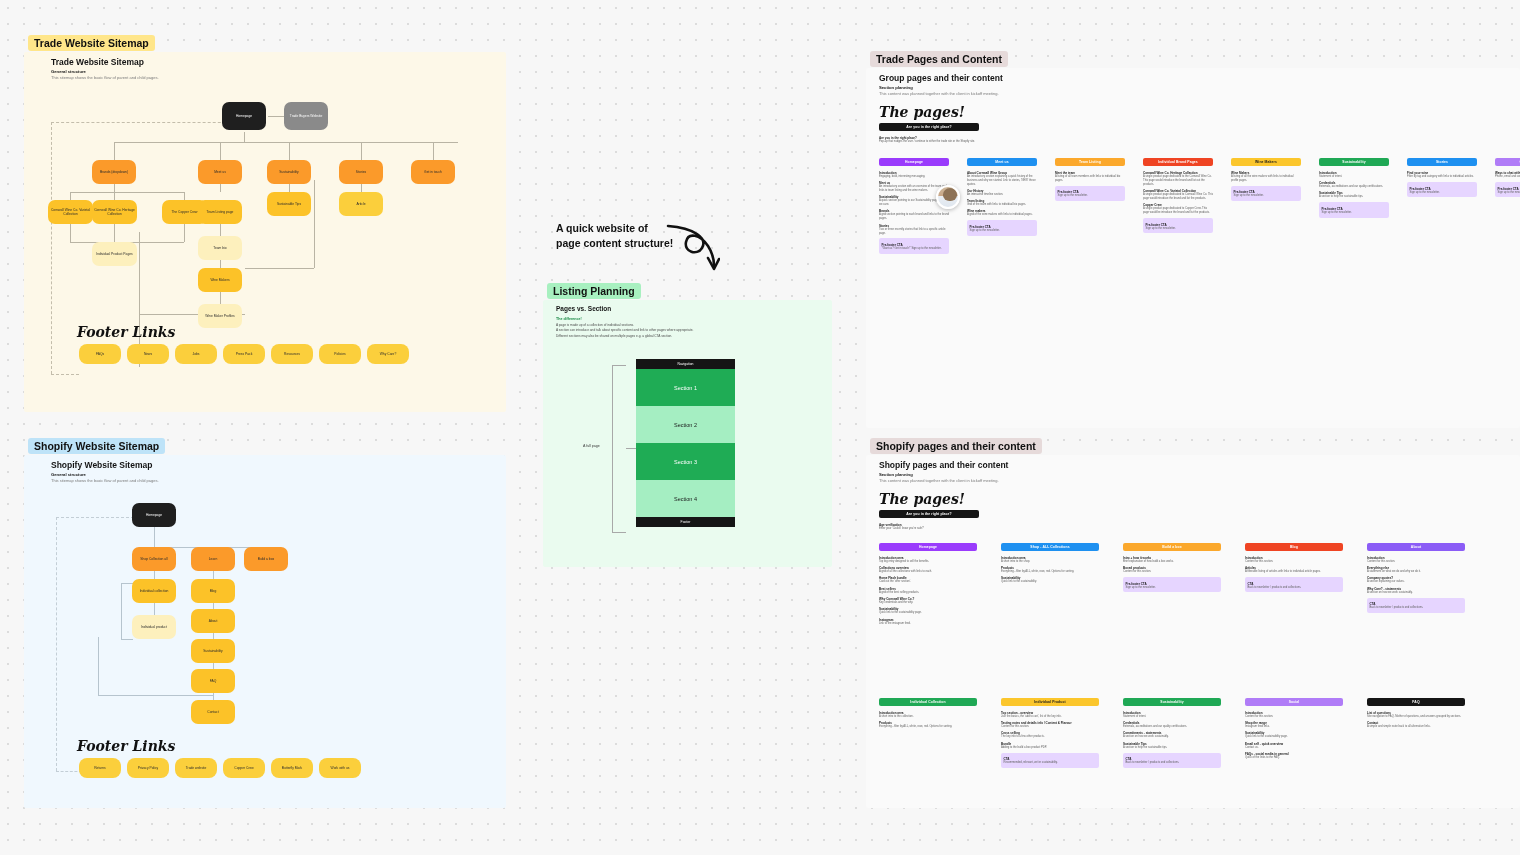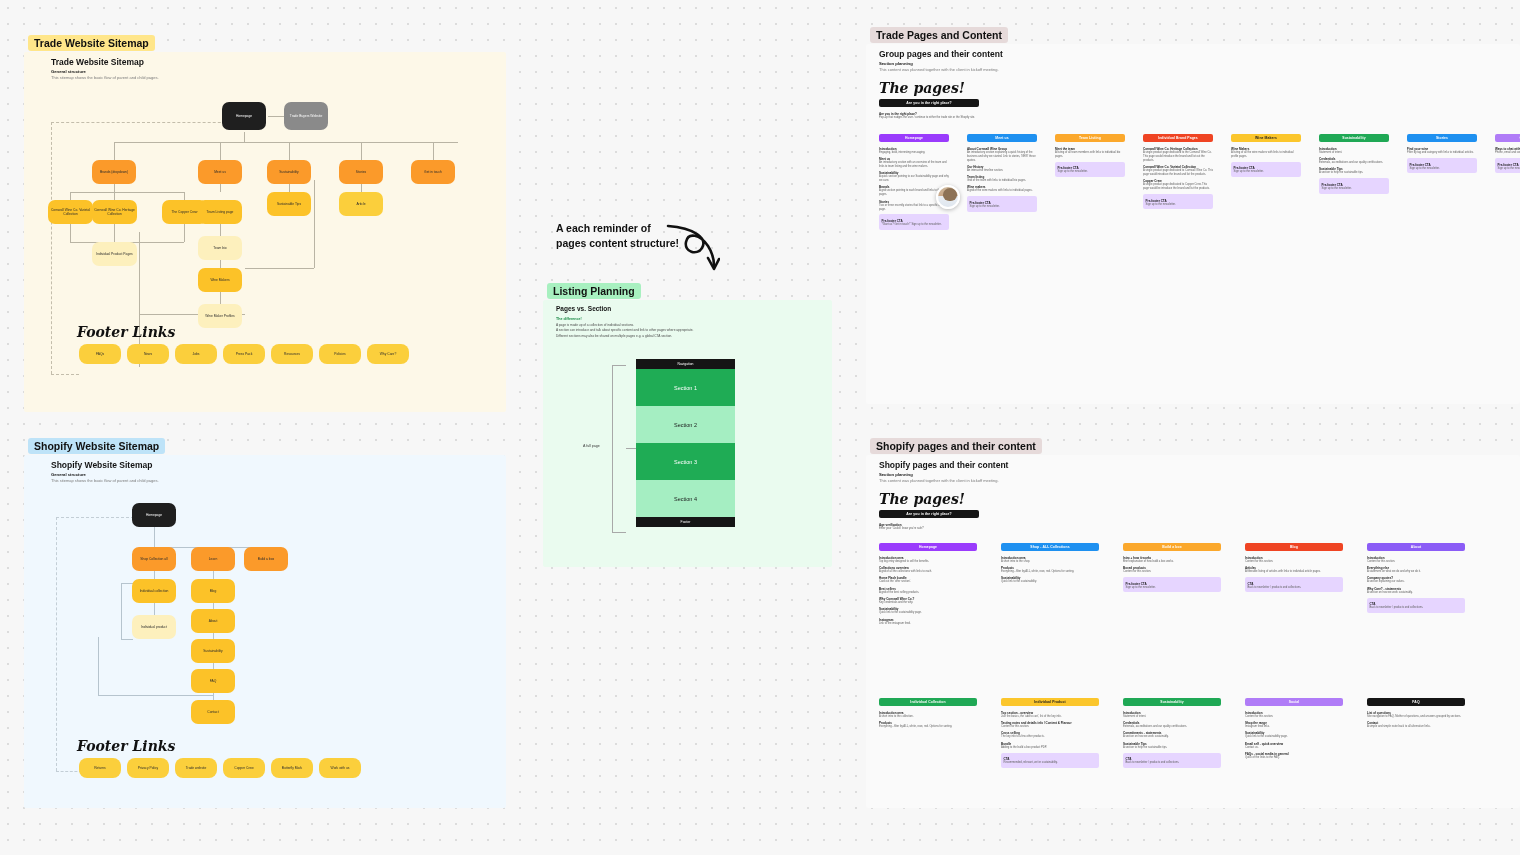--- a/index.html
+++ b/index.html
@@ -28,21 +28,21 @@
   #frame-trade .frame-title { background: #ffe68a; }
 
   #frame-shopify { left: 24px; top: 455px; width: 482px; height: 353px; }
   #frame-shopify .frame-body { background: #f0f8fe; }
   #frame-shopify .frame-title { background: #bee3f8; }
 
   #frame-content { left: 543px; top: 300px; width: 289px; height: 267px; }
   #frame-content .frame-body { background: #eafbef; }
   #frame-content .frame-title { background: #a8f0c0; }
 
-  #frame-tradepages { left: 866px; top: 44px; width: 654px; height: 360px; }
+  #frame-tradepages { left: 866px; top: 68px; width: 654px; height: 360px; }
   #frame-tradepages .frame-body { background: #fafafa; }
   #frame-tradepages .frame-title { background: #e6dada; }
 
   #frame-shoppages { left: 866px; top: 455px; width: 654px; height: 353px; }
   #frame-shoppages .frame-body { background: #fafafa; }
   #frame-shoppages .frame-title { background: #e6dada; }
 
   .inner { position: absolute; inset: 0; }
 
   
@@ -363,22 +363,22 @@
             </div>
             <div class="node gold pill" style="left: 295px; top: 303px; width: 42px; height: 20px;">
               <span>Work with us</span>
             </div>
           </div>
       </div>
     </div>
   </div>
 
   <div class="annot">
-    <div>A each reminder of</div>
-    <div>pages content structure!</div>
+    <div>A quick website of</div>
+    <div>page content structure!</div>
   </div>
   <svg class="arrow-svg" width="56" height="52" viewBox="0 0 56 52">
     <path d="M4 4 C30 6 44 16 38 26 C33 34 20 30 22 20 C24 10 36 12 44 24 C48 30 50 36 50 44" fill="none" stroke="#111" stroke-width="2.6" stroke-linecap="round"></path>
     <path d="M44 36 L50 47 L55 37" fill="none" stroke="#111" stroke-width="2.6" stroke-linecap="round" stroke-linejoin="round"></path>
   </svg>
 
   <div class="frame" id="frame-content">
     <div class="frame-title">Listing Planning</div>
     <div class="frame-body">
       <div class="inner">

